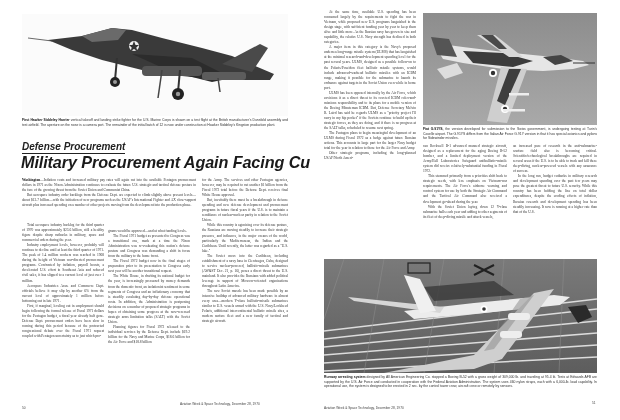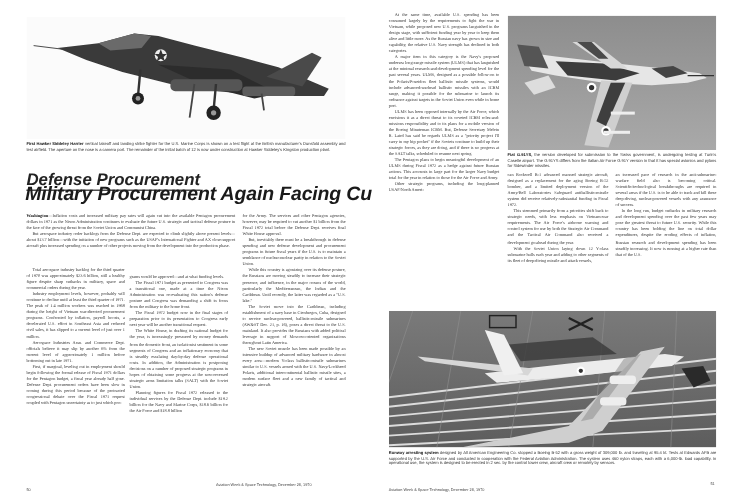--- a/index.html
+++ b/index.html
@@ -8,21 +8,21 @@
   .page { position: absolute; top: 0; height: 420px; background: #fff; }
   .page-left { left: 0; width: 310px; }
   .page-right { left: 310px; width: 310px; }
 
   .photo { position: absolute; overflow: hidden; }
   .photo svg { display: block; width: 100%; height: 100%; }
 
   .caption { position: absolute; font-family: "Liberation Sans", sans-serif; font-size: 3.4px; line-height: 4.6px; color: #333; text-align: justify; }
   .caption b { font-weight: bold; color: #111; }
 
-  .section-label { position: absolute; left: 22px; top: 141px; font-family: "Liberation Sans", sans-serif; font-style: italic; font-weight: bold; font-size: 14px; color: #222; border-bottom: 0.8px solid #222; padding-bottom: 1px; }
+  .section-label { position: absolute; left: 22px; top: 141px; font-family: "Liberation Sans", sans-serif; font-style: italic; font-weight: bold; font-size: 10px; color: #222; border-bottom: 0.8px solid #222; padding-bottom: 1px; }
   .headline { position: absolute; left: 21px; top: 153px; width: 290px; font-family: "Liberation Sans", sans-serif; font-style: italic; font-weight: bold; font-size: 16.2px; letter-spacing: -0.1px; color: #1a1a1a; white-space: nowrap; }
 
   .col { position: absolute; font-size: 3.55px; line-height: 5.05px; text-align: justify; color: #333; }
   .col p { text-indent: 5px; }
   .col p.noind { text-indent: 0; }
   .col b { font-weight: bold; color: #111; }
 
   .folio { position: absolute; font-family: "Liberation Sans", sans-serif; font-size: 3.2px; color: #444; }
 </style>
 </head>

